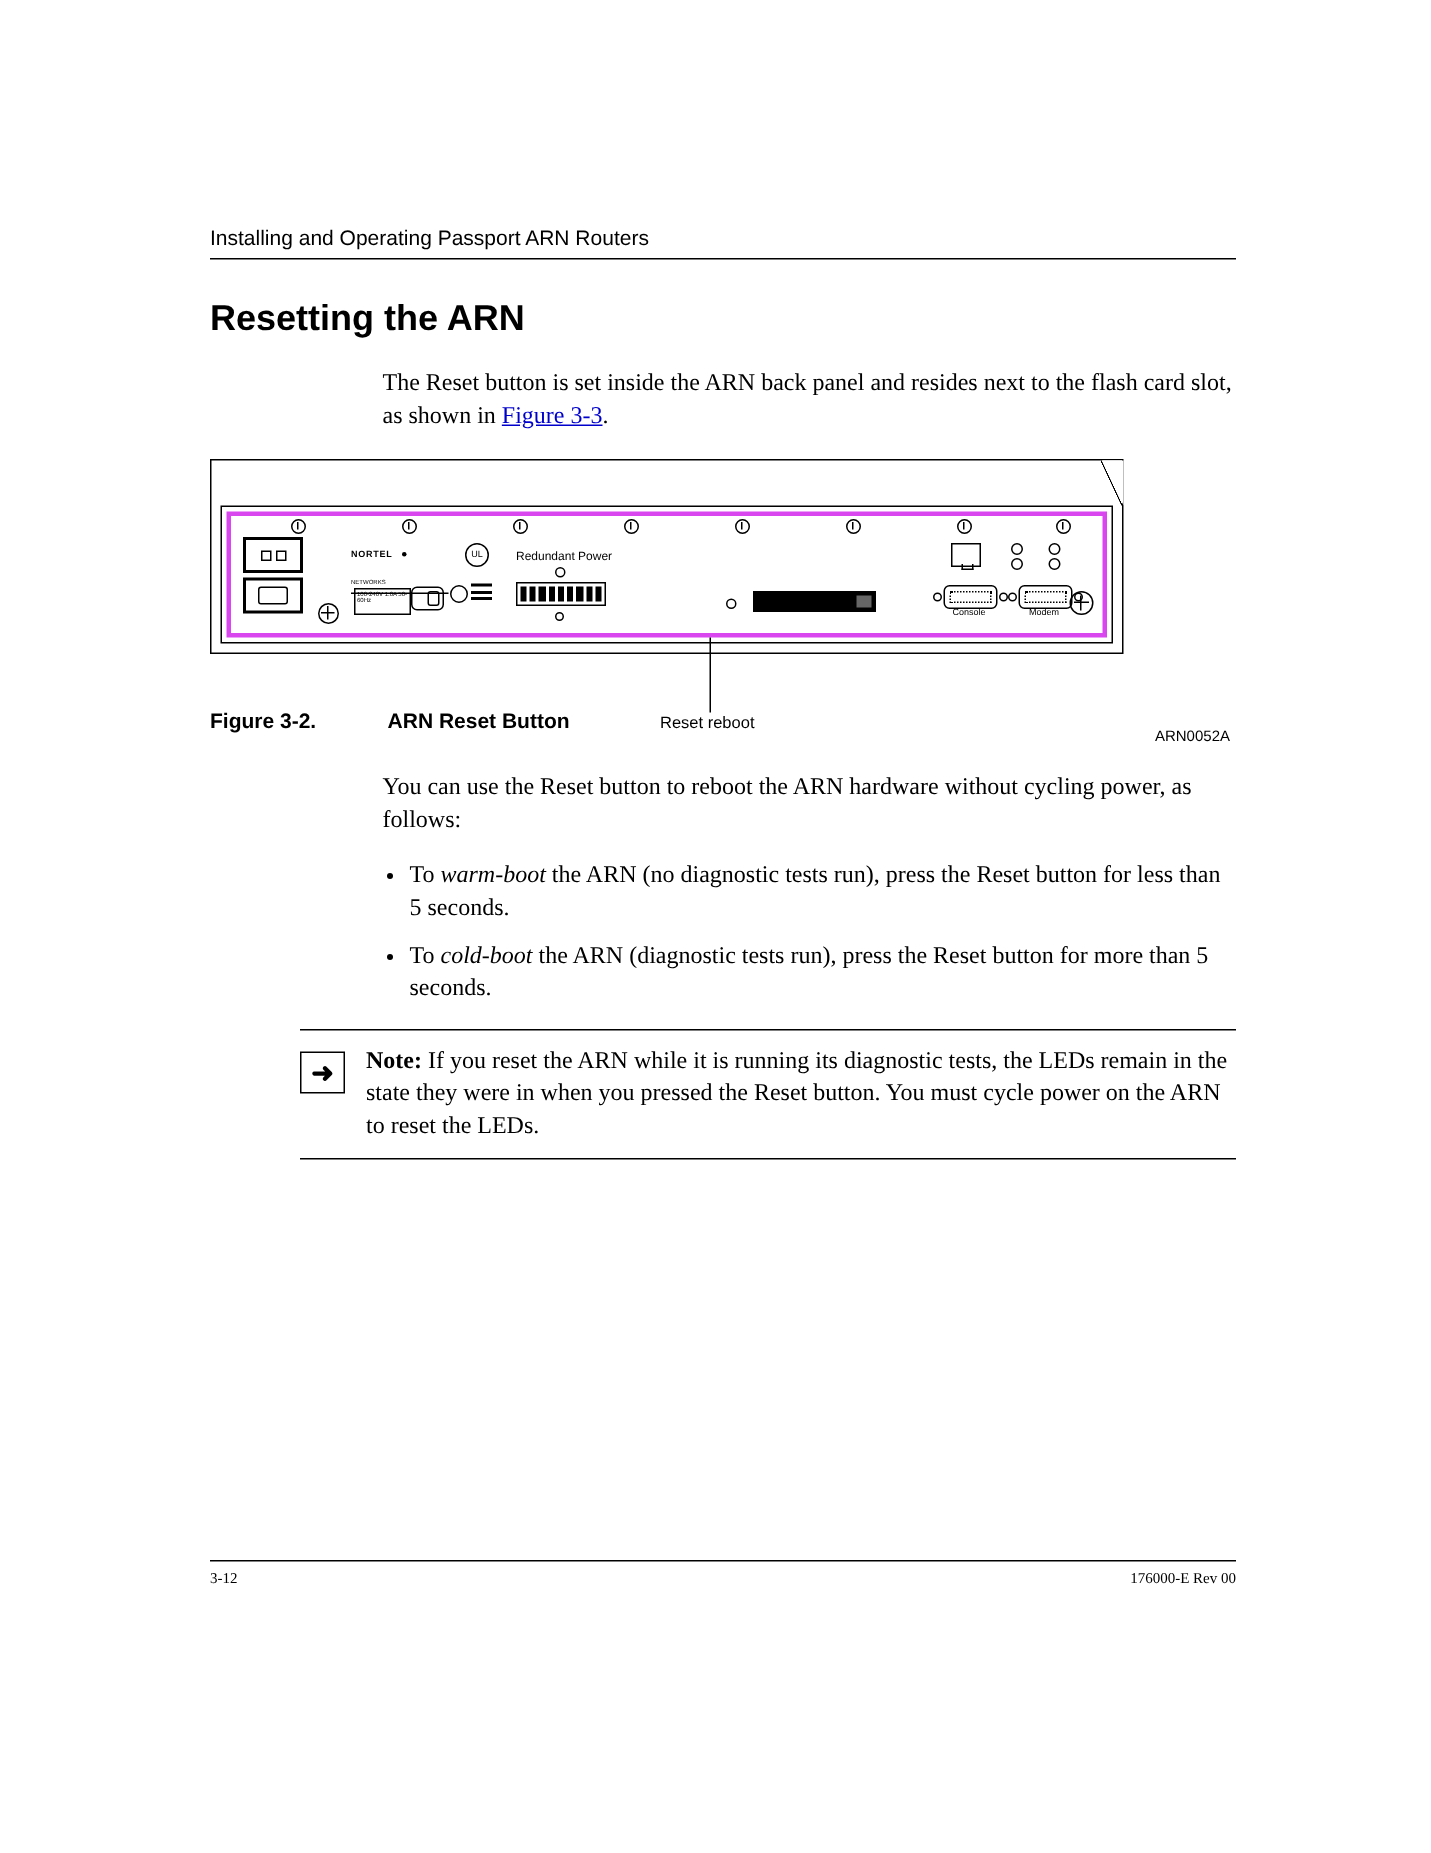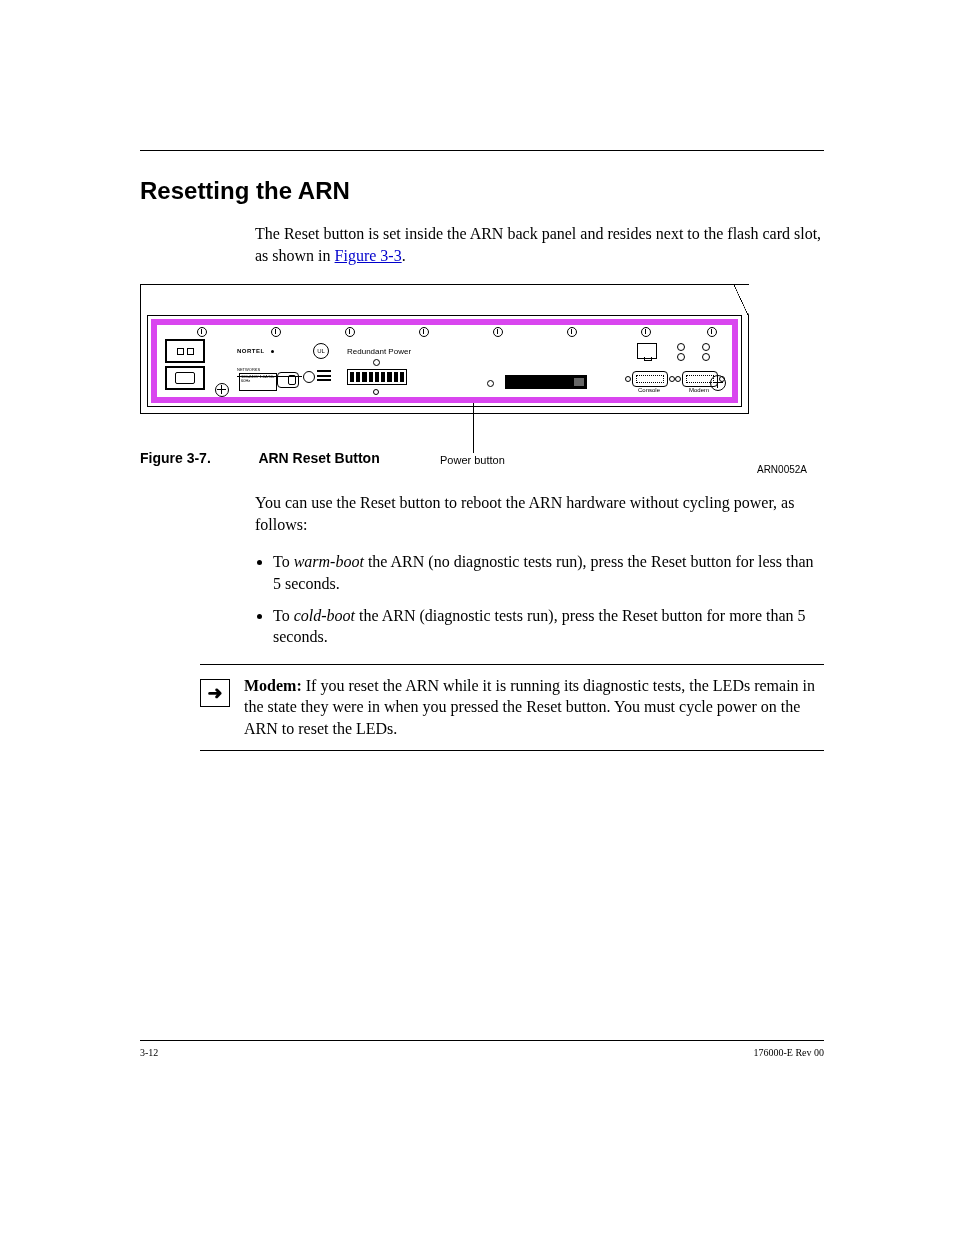--- a/index.html
+++ b/index.html
@@ -78,21 +78,21 @@
     left: 6px;
     right: 6px;
     top: 30px;
     bottom: 6px;
     border: 1px solid #000;
     box-sizing: border-box;
     background:#fff;
   }
   .panel-inner{
     position:absolute; left:3px; right:3px; top:3px; bottom:3px;
-    border:6px solid #d946ef;
+    border:3px solid #d946ef;
   }
   .screw-row { position:absolute; left:10px; right:10px; top:2px; height:10px; }
   .screw { position:absolute; top:0; width:8px; height:8px; border:1px solid #000; border-radius:50%; }
   .screw::after{content:"";position:absolute;left:3px;top:1px;width:1px;height:5px;background:#000;}
   .power-block{
     position:absolute; left:8px; top:14px; width:48px; height:62px;
   }
   .power-outlet{width:36px;height:20px;border:2px solid #000;display:flex;align-items:center;justify-content:center;gap:3px;}
   .pin{width:5px;height:5px;border:1px solid #000;}
   .power-cord{width:36px;height:20px;border:2px solid #000;margin-top:3px;display:flex;align-items:center;justify-content:center;}
@@ -145,21 +145,21 @@
   .side-fan::before{content:"";position:absolute;left:2px;top:6px;width:10px;height:1px;background:#000;}
   .side-fan::after{content:"";position:absolute;left:6px;top:2px;width:1px;height:10px;background:#000;}
 
   .callout-line{
     position:absolute; left:333px; top:119px; width:1px; height:50px; background:#000;
   }
   .callout-label{
     position:absolute; left:300px; top:170px; font:11px Arial;
   }
   .fig-id{
-    position:absolute; right:17px; top:180px; font:10px Arial;
+    position:absolute; right:4px; top:180px; font:10px Arial;
   }
   .fig-caption{
     font-family:"Helvetica Neue",Arial,sans-serif;
     font-weight:700; font-size:14px;
     margin:36px 0 26px 0;
   }
   .fig-caption .label{display:inline-block;width:115px;}
 
   ul.bullets{margin:0 0 16px 0;padding-left:18px;}
   ul.bullets li{font-size:16px;line-height:1.35;margin-bottom:10px;}
@@ -186,20 +186,21 @@
     position:absolute; left:140px; right:130px; top:1040px;
   }
   .footer hr{border:none;border-top:1.5px solid #000;margin:0 0 6px 0;}
   .footer-row{display:flex;justify-content:space-between;font-size:10px;}
 </style>
 </head>
 <body>
 
 <div class="page">
 
+  <div class="running-head">Installing and Operating Passport ARN Routers</div>
   <hr class="rule">
 
   <h1 class="section">Resetting the ARN</h1>
 
   <div class="body-indent">
     <p class="body">
       <span>The Reset button is set inside the ARN back panel and resides next to the flash card slot, as shown in </span><a href="#" class="xref">Figure 3-3</a><span>.</span>
     </p>
   </div>
 
@@ -283,45 +284,45 @@
           <span class="ser-label" style="left:475px;">Console</span>
           <span class="serial" style="left:525px;">
               <span class="pins"></span>
             </span>
           <span class="ser-label" style="left:525px;">Modem</span>
           <span class="side-fan"></span>
         </div>
       </div>
     </div>
     <div class="callout-line"></div>
-    <div class="callout-label">Power button</div>
+    <div class="callout-label">Reset reboot</div>
     <div class="fig-id">ARN0052A</div>
   </div>
 
   <div class="fig-caption">
-    <span class="label">Figure 3-7.</span>
+    <span class="label">Figure 3-2.</span>
     <span>ARN Reset Button</span>
   </div>
 
   <div class="body-indent">
     <p class="body">You can use the Reset button to reboot the ARN hardware without cycling power, as follows:</p>
     <ul class="bullets">
       <li>
         <span>To </span><span class="ital">warm-boot</span><span> the ARN (no diagnostic tests run), press the Reset button for less than 5 seconds.</span>
       </li>
       <li>
         <span>To </span><span class="ital">cold-boot</span><span> the ARN (diagnostic tests run), press the Reset button for more than 5 seconds.</span>
       </li>
     </ul>
   </div>
 
   <div class="note-block">
     <div class="note-icon">➜</div>
     <div class="note-text">
-      <b>Modem:</b><span> If you reset the ARN while it is running its diagnostic tests, the LEDs remain in the state they were in when you pressed the Reset button. You must cycle power on the ARN to reset the LEDs.</span>
+      <b>Note:</b><span> If you reset the ARN while it is running its diagnostic tests, the LEDs remain in the state they were in when you pressed the Reset button. You must cycle power on the ARN to reset the LEDs.</span>
     </div>
   </div>
 
   <div class="footer">
     <hr>
     <div class="footer-row">
       <span>3-12</span>
       <span>176000-E Rev 00</span>
     </div>
   </div>

